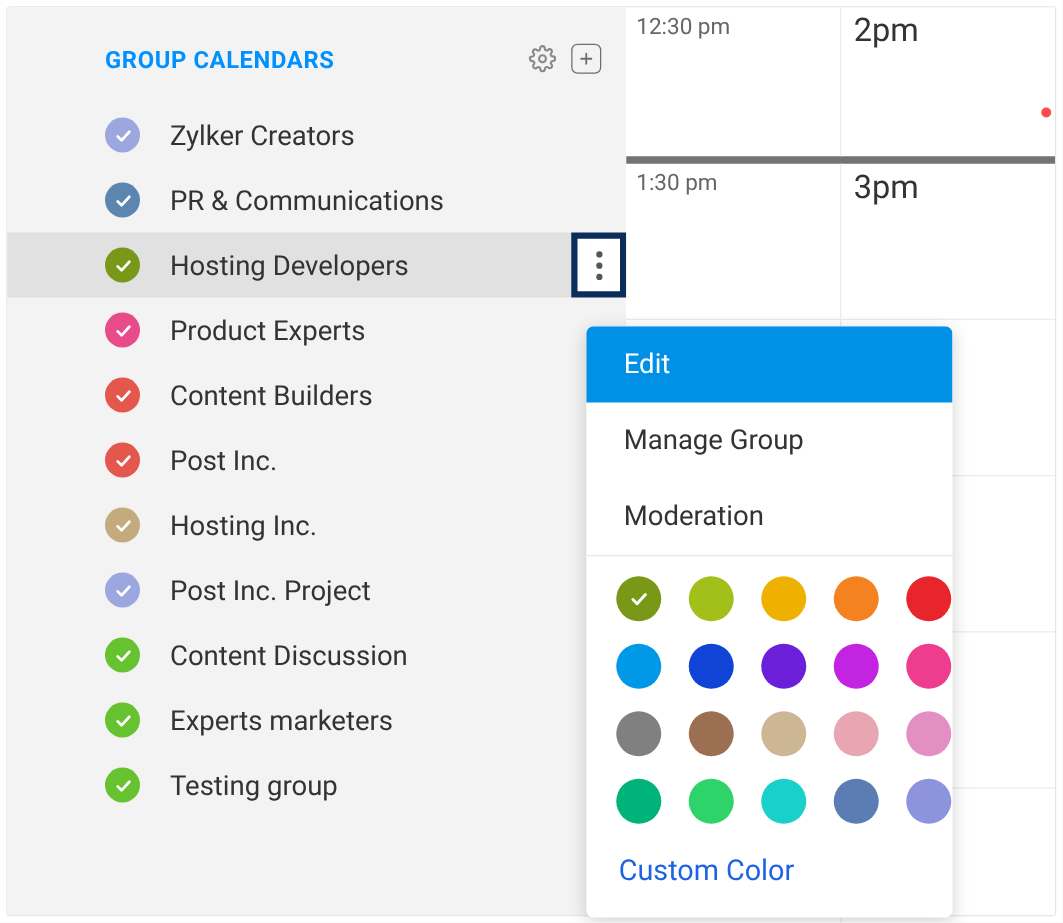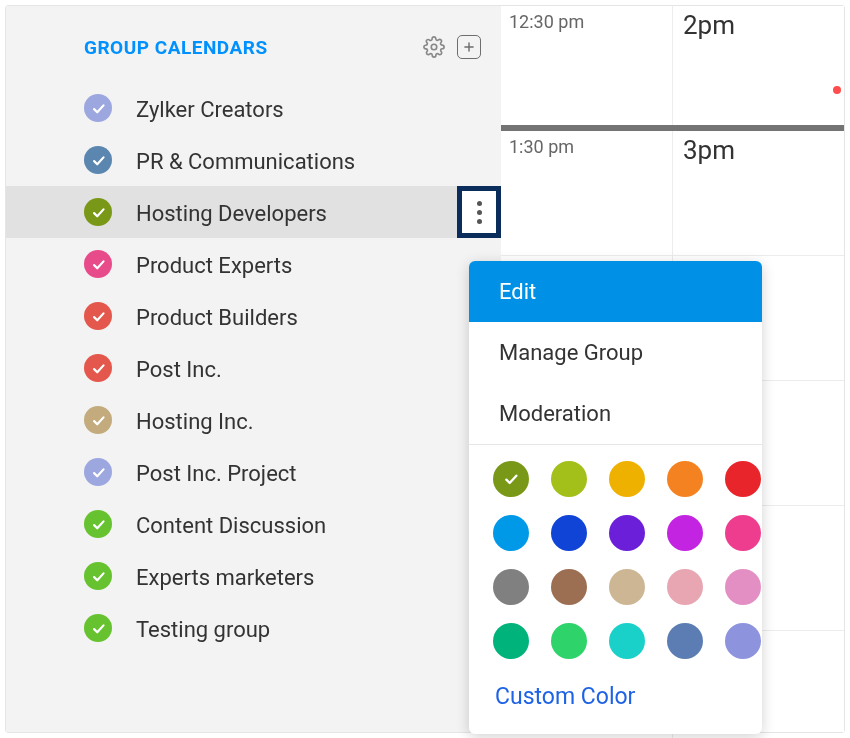--- a/index.html
+++ b/index.html
@@ -285,21 +285,21 @@
             </svg>
           </div>
           <div class="calendar-label">Product Experts</div>
         </li>
         <li class="calendar-item">
           <div class="calendar-check" style="background: rgb(228, 87, 76);">
             <svg viewBox="0 0 24 24" fill="none" stroke="#fff" stroke-width="3.5" stroke-linecap="round" stroke-linejoin="round">
               <polyline points="5 13 10 18 20 7"></polyline>
             </svg>
           </div>
-          <div class="calendar-label">Product Builders</div>
+          <div class="calendar-label">Content Builders</div>
         </li>
         <li class="calendar-item">
           <div class="calendar-check" style="background: rgb(228, 87, 76);">
             <svg viewBox="0 0 24 24" fill="none" stroke="#fff" stroke-width="3.5" stroke-linecap="round" stroke-linejoin="round">
               <polyline points="5 13 10 18 20 7"></polyline>
             </svg>
           </div>
           <div class="calendar-label">Post Inc.</div>
         </li>
         <li class="calendar-item">

